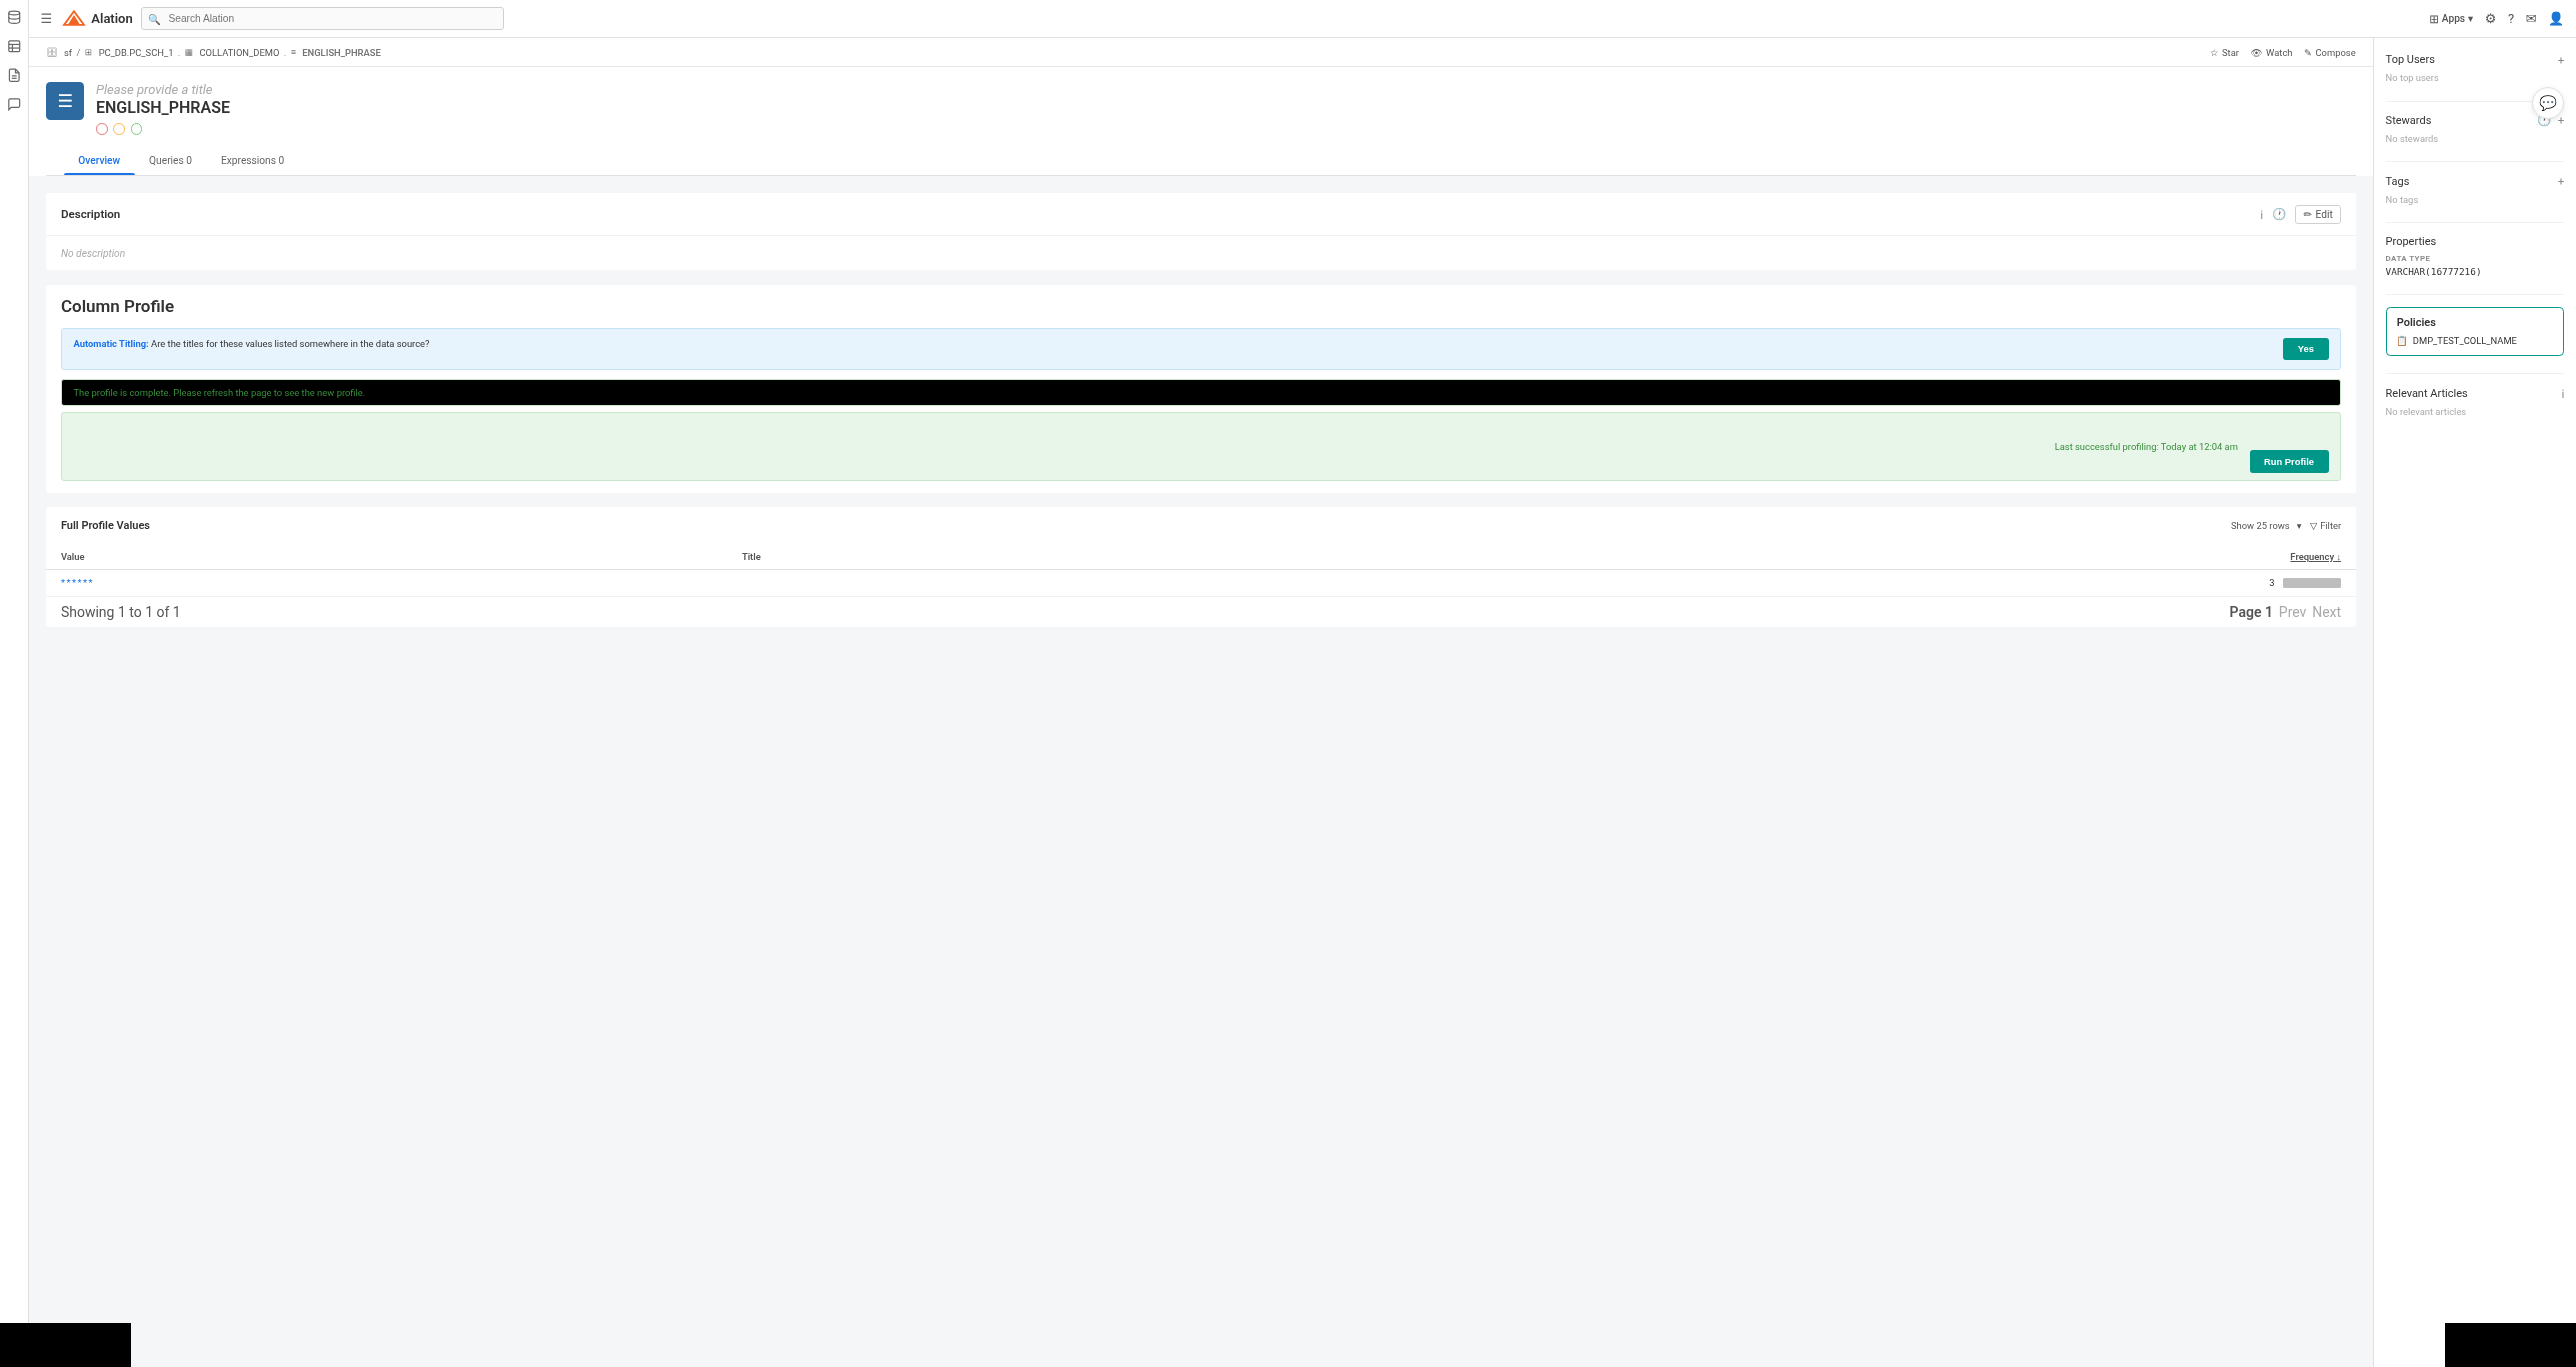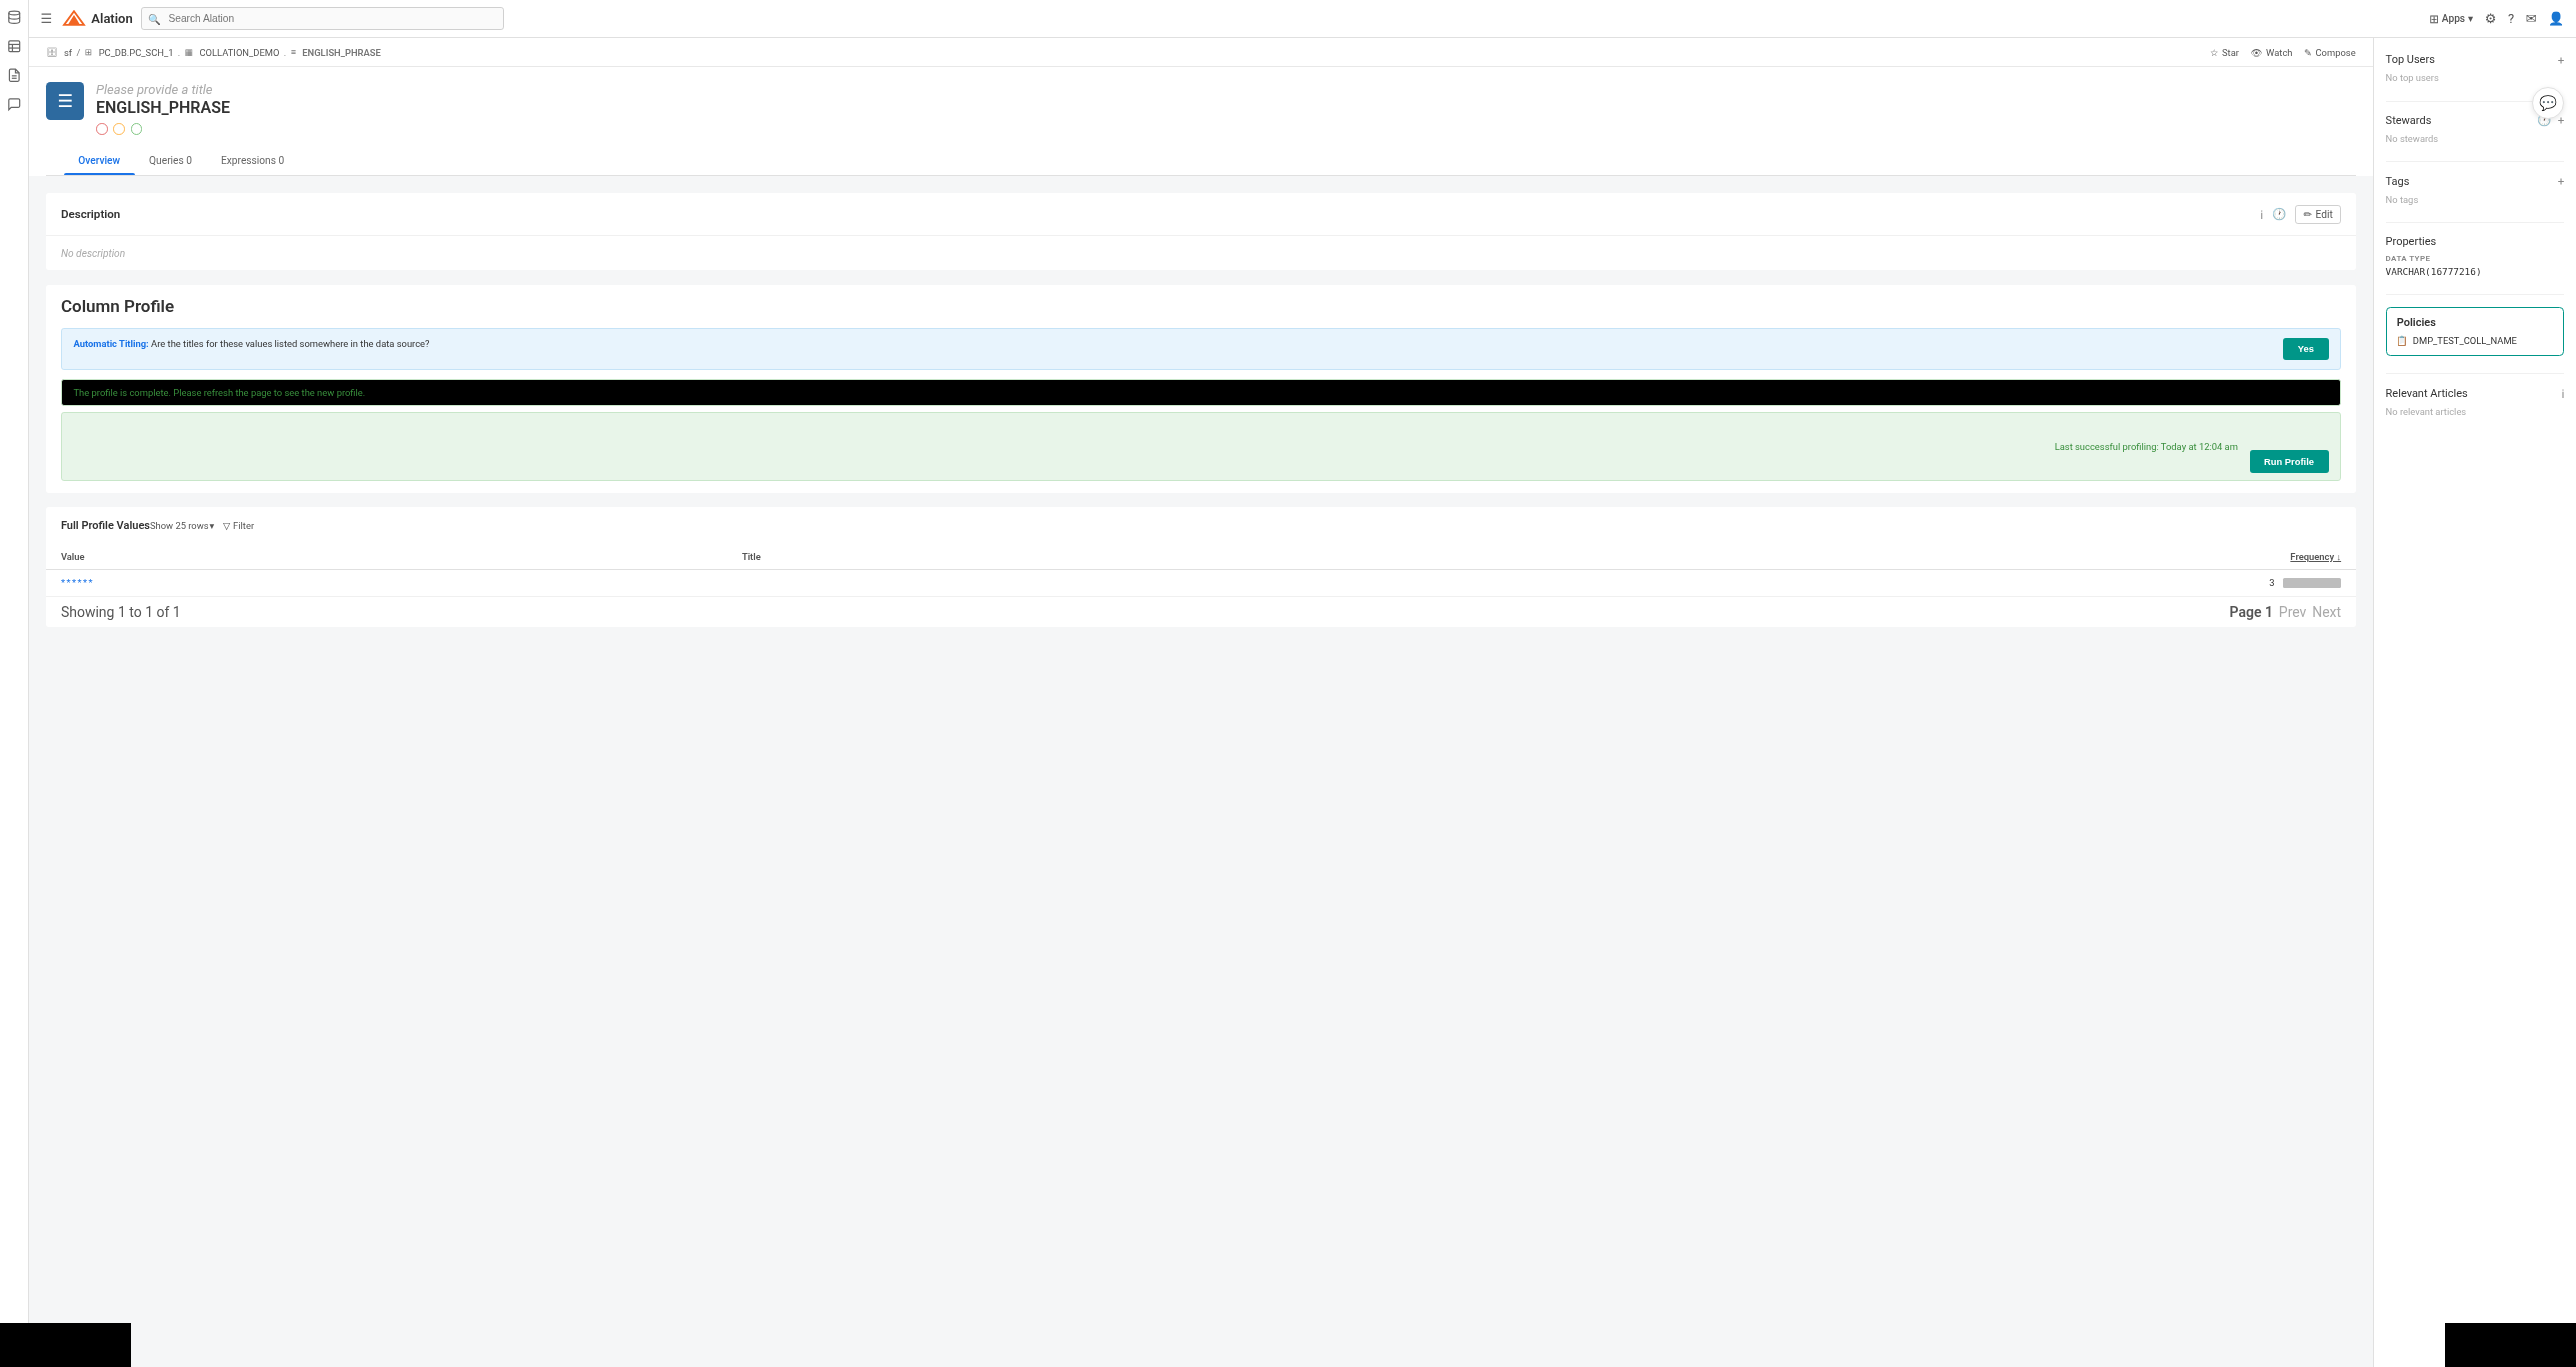--- a/index.html
+++ b/index.html
@@ -79,24 +79,24 @@
     .auto-title-banner { background: #e8f4fd; border: 0.7px solid #c5e3f7; border-radius: 2.9px; margin: 0 14.5px 8.7px; padding: 8.7px 11.6px; display: flex; align-items: flex-start; justify-content: space-between; }
     .auto-title-text { font-size: 9.4px; color: #333; }
     .auto-title-text strong { color: #1a73e8; }
     .yes-btn { background: #009688; color: #fff; border: none; padding: 5.8px 14.5px; border-radius: 2.9px; cursor: pointer; font-size: 9.4px; font-weight: 600; }
     .profile-success-banner { background: #000000; border: 0.7px solid #c8e6c9; border-radius: 2.9px; margin: 0 14.5px 5.8px; padding: 7.3px 11.6px; font-size: 9.4px; color: #388e3c; }
     .profile-date-banner { background: #e8f5e9; border: 0.7px solid #c8e6c9; border-radius: 2.9px; margin: 0 14.5px 0; padding: 7.3px 11.6px; font-size: 9.4px; color: #388e3c; display: flex; align-items: center; justify-content: flex-end; }
     .run-profile-btn { background: #009688; color: #fff; border: none; padding: 5.8px 14.5px; border-radius: 2.9px; cursor: pointer; font-size: 9.4px; font-weight: 600; margin-top: 30px; }
 
     
     .full-profile-section { background: #fff; border-radius: 2.9px; margin-bottom: 14.5px; }
-    .full-profile-header { padding: 11.6px 14.5px; display: flex; align-items: center; }
+    .full-profile-header { padding: 11.6px 14.5px; display: flex; align-items: center; justify-content: space-between; }
     .full-profile-title { font-size: 11px; font-weight: 600; color: #333; }
     .full-profile-controls { display: flex; align-items: center; gap: 8.7px; }
-    .show-rows { display: flex; align-items: center; gap: 1px; font-size: 9.4px; color: #555; cursor: pointer; }
+    .show-rows { display: flex; align-items: center; gap: 7px; font-size: 9.4px; color: #555; cursor: pointer; }
     .filter-btn { display: flex; align-items: center; gap: 2.9px; font-size: 9.4px; color: #555; cursor: pointer; }
     .profile-table { width: 100%; border-collapse: collapse; }
     .profile-table th { text-align: left; padding: 7.3px 14.5px; font-size: 9.4px; font-weight: 600; color: #555; border-bottom: 0.7px solid #e0e0e0; }
     .profile-table td { padding: 7.3px 14.5px; font-size: 9.4px; border-bottom: 0.7px solid #f0f0f0; }
     .freq-bar { height: 10.2px; background: #bdbdbd; border-radius: 1.5px; }
     .stars { color: #1a73e8; letter-spacing: 1.5px; }
     .pagination-row { padding: 7.3px 14.5px; display: flex; align-items: flex-start; justify-content: space-between; font-size: 14px; color: #555; }
     .pagination-controls { display: flex; align-items: center; gap: 5.8px; }
     .page-num { font-weight: 600; }
     .page-nav { color: #aaa; cursor: pointer; }

